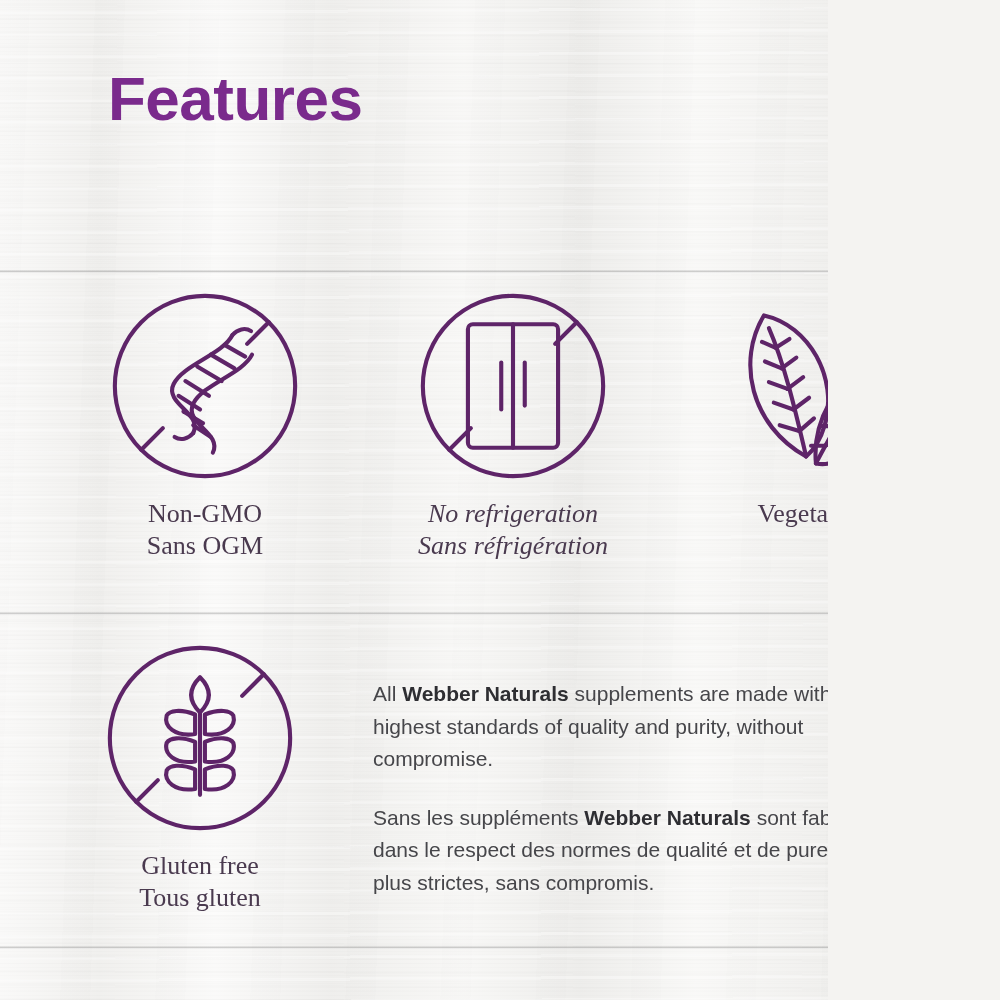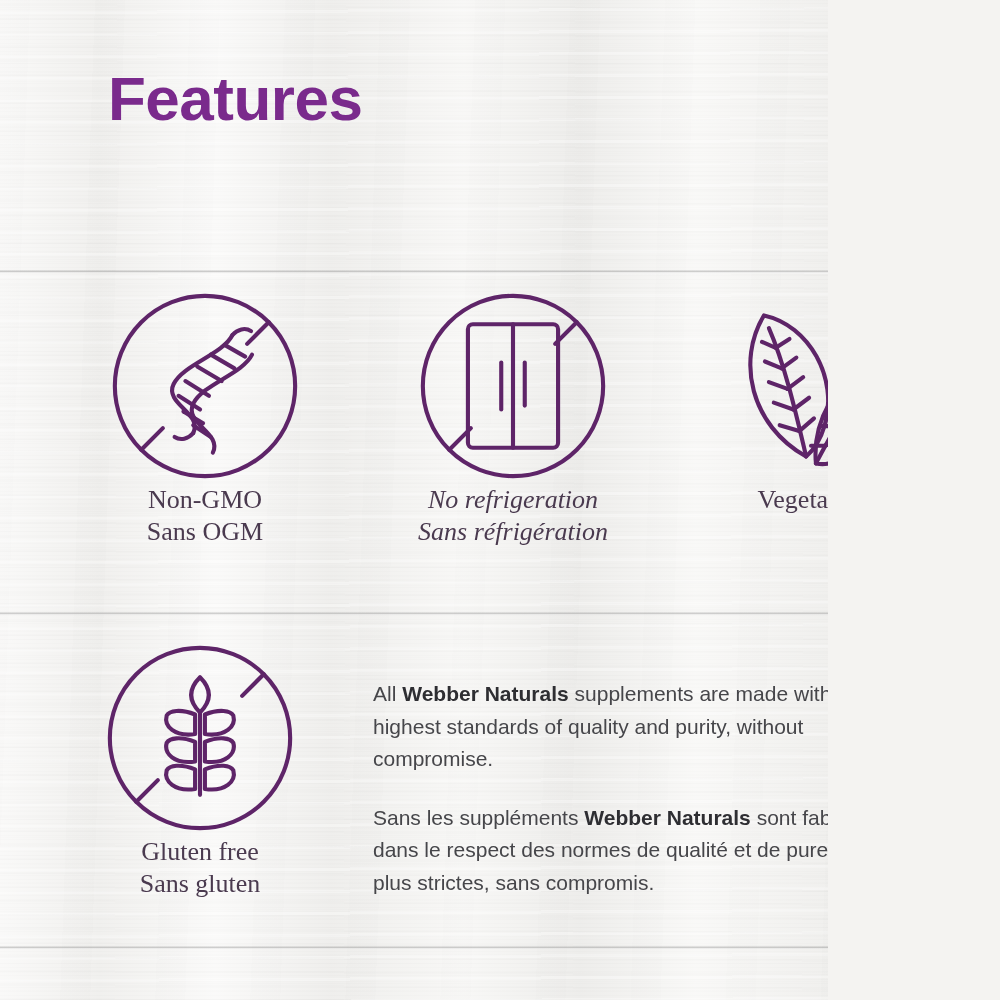--- a/index.html
+++ b/index.html
@@ -99,20 +99,21 @@
   .feature {
     position: absolute;
     text-align: center;
   }
   .feature .icon-wrap {
     display: flex;
     align-items: center;
     justify-content: center;
   }
   .feature .caption {
+    margin-top: 14px;
     color: #4a3a4f;
     font-size: 26px;
     line-height: 1.22;
     font-family: "Liberation Serif", serif;
     white-space: nowrap;
   }
   .feature .caption .fr { display: block; }
 
   
   .copy {
@@ -254,21 +255,21 @@
           <path d="M95 132 C 80 126, 69 128, 66 133 C 63 144, 74 155, 95 152 Z"></path>
 
           <path d="M105 76 C 120 70, 131 72, 134 77 C 137 88, 126 99, 105 96 Z"></path>
           <path d="M105 104 C 120 98, 131 100, 134 105 C 137 116, 126 127, 105 124 Z"></path>
           <path d="M105 132 C 120 126, 131 128, 134 133 C 137 144, 126 155, 105 152 Z"></path>
         </g>
       </svg>
     </div>
     <div class="caption">
       <span>Gluten free</span>
-      <span class="fr">Sans gluten</span>
+      <span class="fr">Tous gluten</span>
     </div>
   </div>
 
   <div class="copy">
     <p><span>All </span><b>Webber Naturals</b><span> supplements are made with the highest standards of quality and purity, without compromise.</span></p>
     <p><span>Sans les suppléments </span><b>Webber Naturals</b><span> sont fabriqués dans le respect des normes de qualité et de pureté les plus strictes, sans compromis.</span></p>
   </div>
 
 </div>
 

